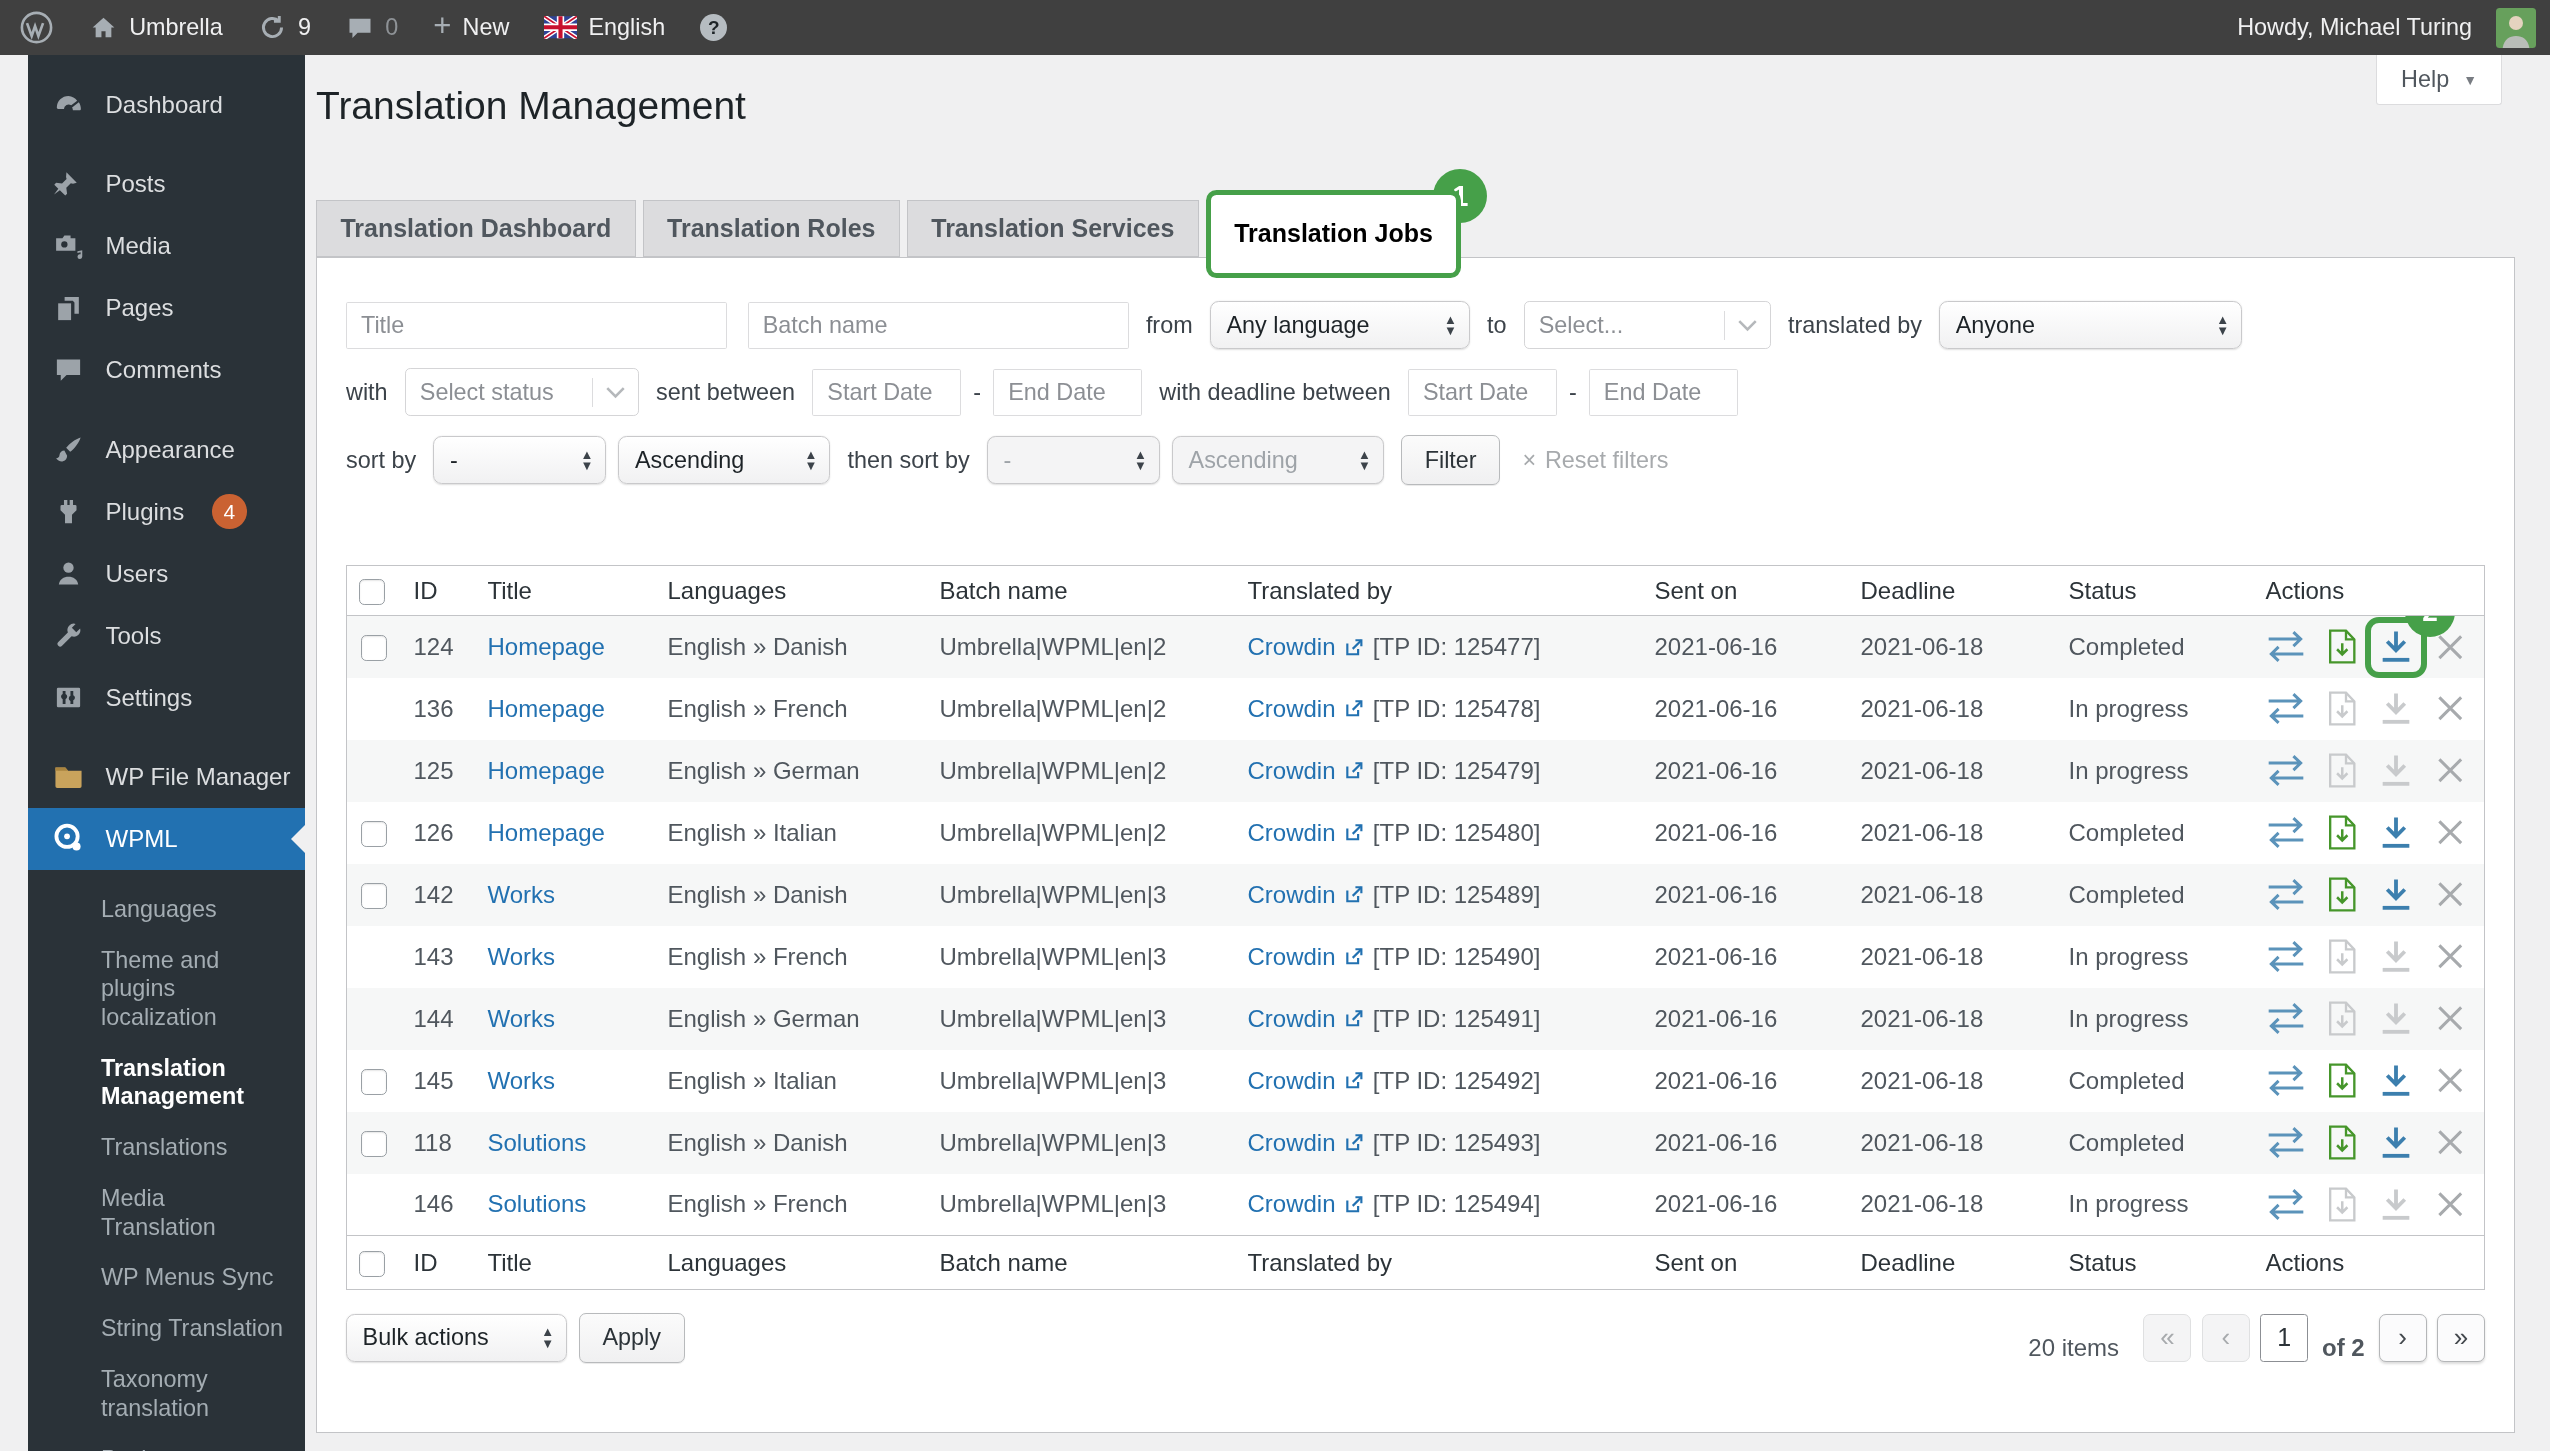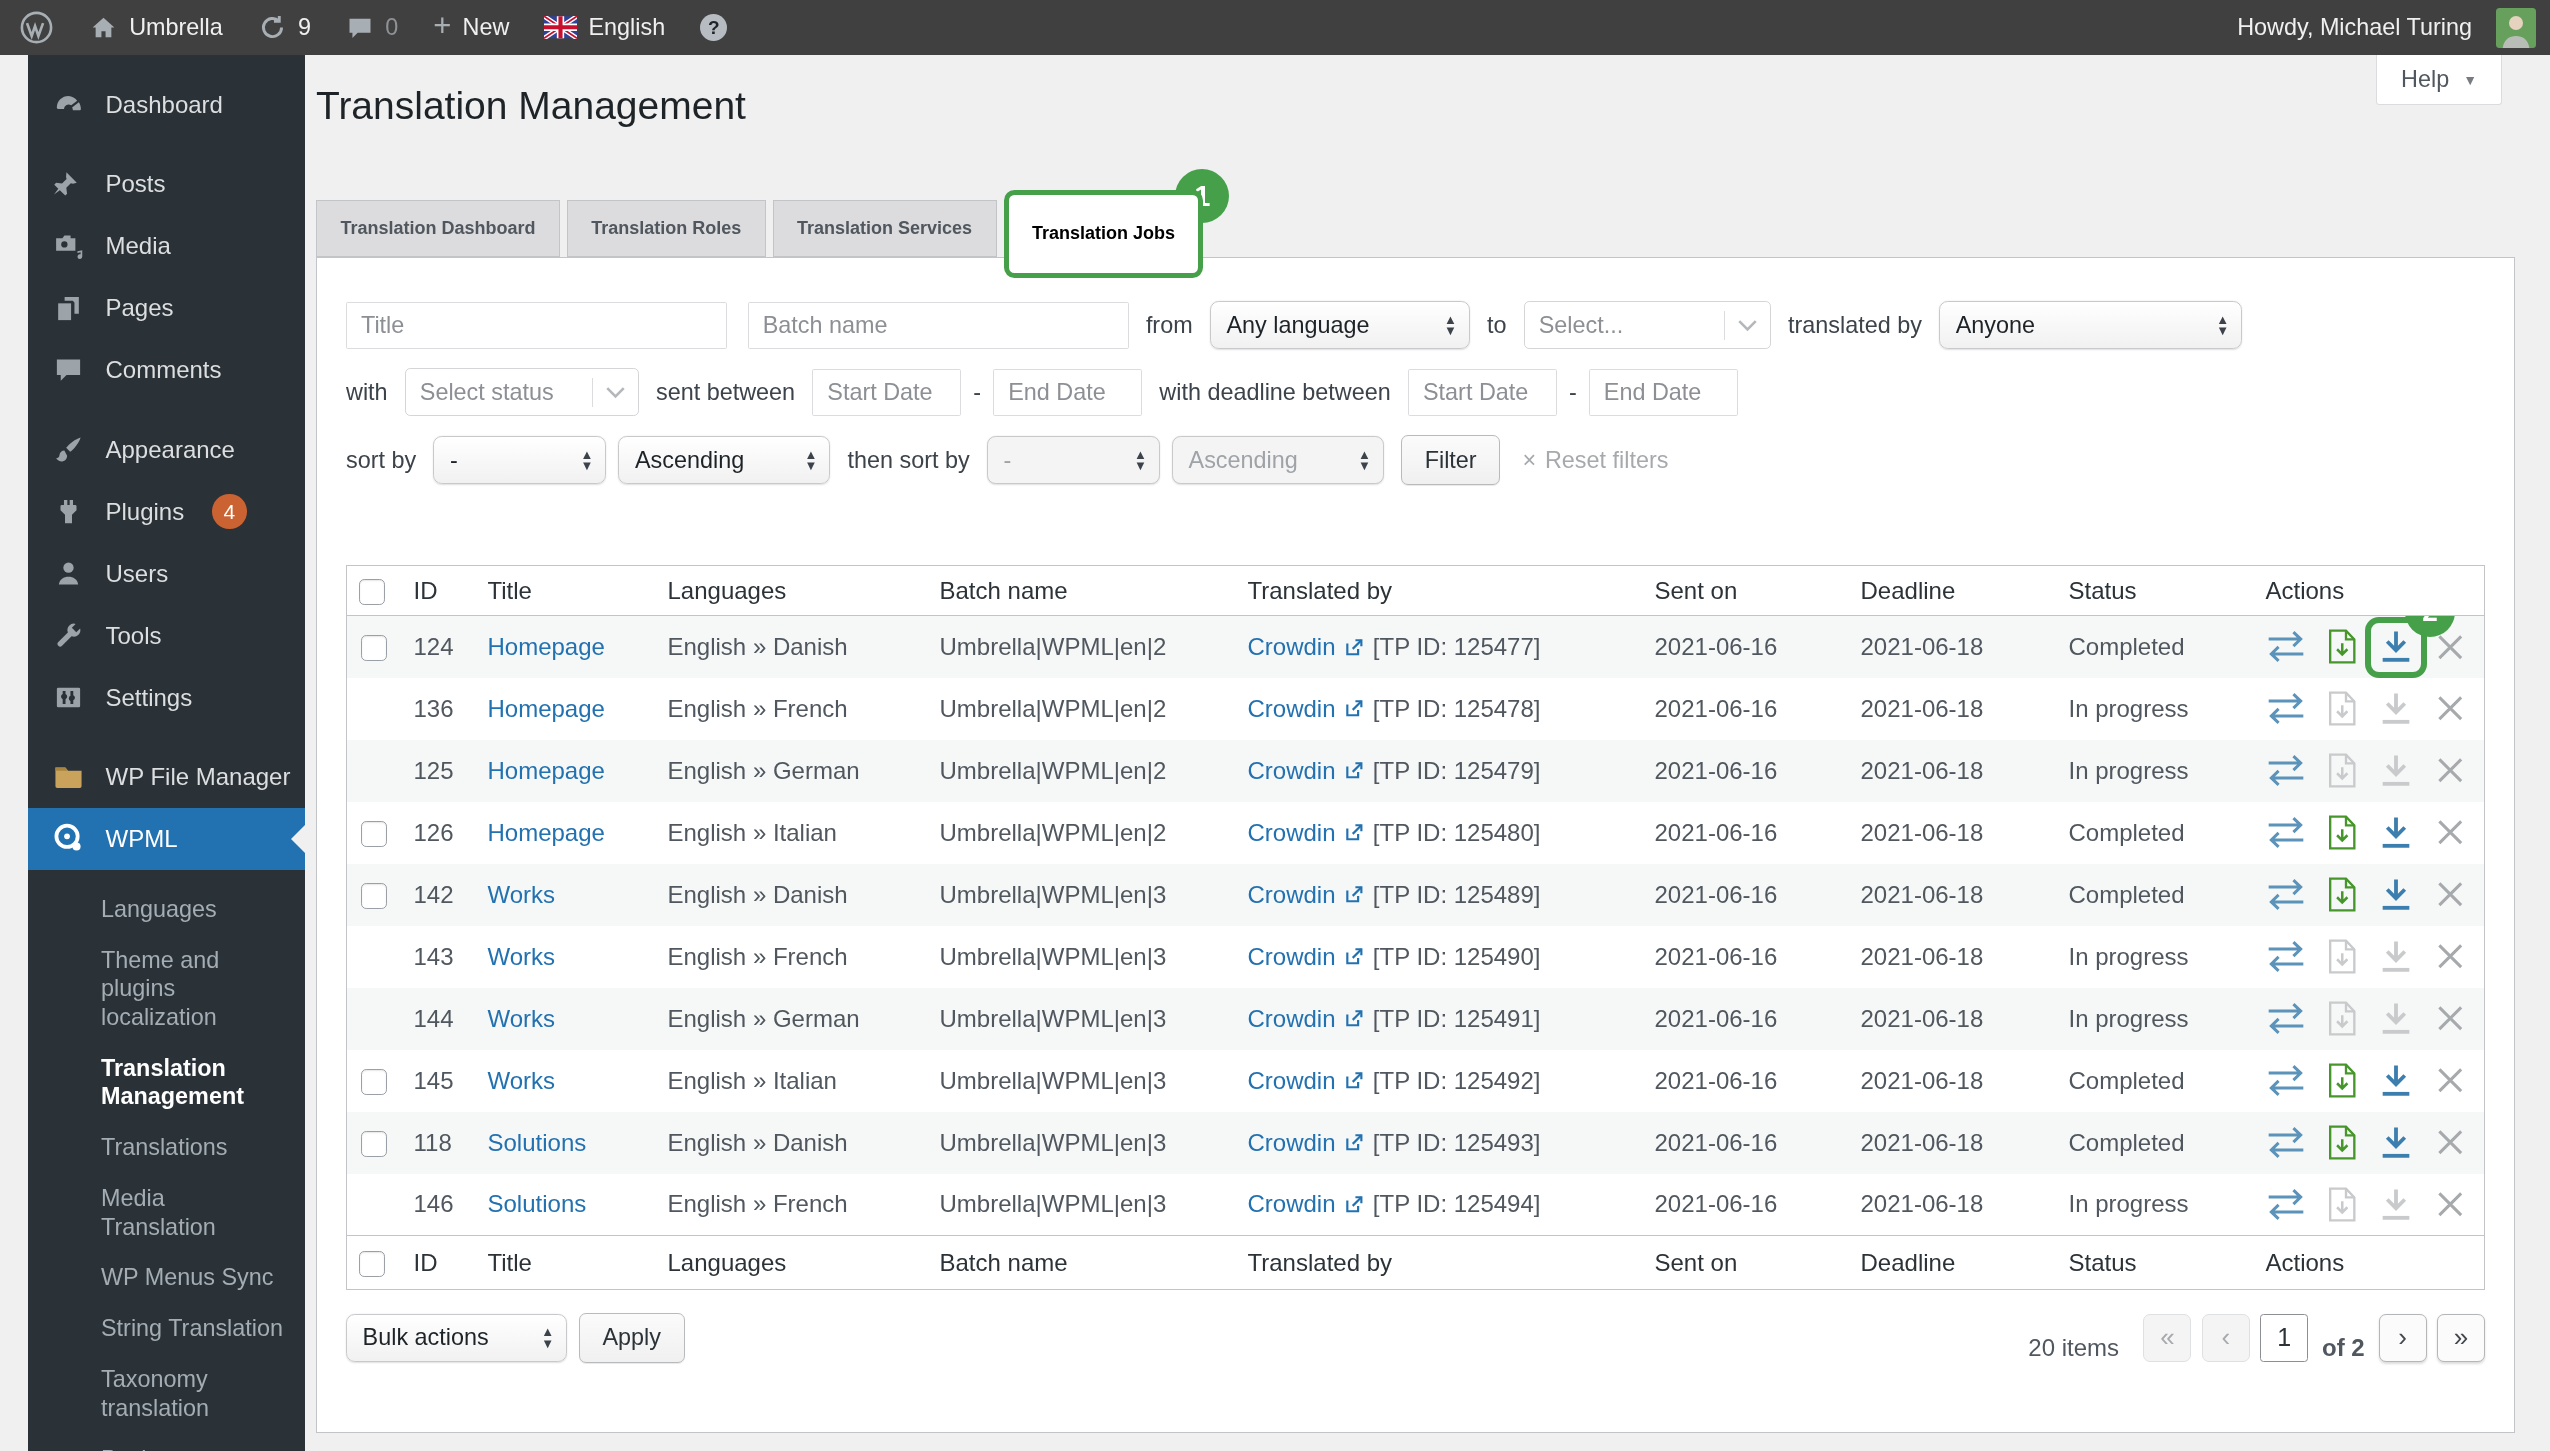--- a/index.html
+++ b/index.html
@@ -42,21 +42,21 @@
   .help-btn { position:absolute; top:0; right:48px; height:50px; background:#fff;
     border:0.9px solid #dcdcde; border-top:none; border-radius:0 0 3.5px 3.5px; display:flex;
     align-items:center; gap:14px; padding:13px 24px; font-size:23.4px; color:#50575e; cursor:pointer; }
   .help-caret { font-size:14px; color:#787c82; }
   .page-title { position:absolute; left:39px; top:29px; font-size:39px; font-weight:500; color:#1d2327; }
 
   
   .tabs { position:absolute; left:39px; top:145px; height:57px; display:flex; gap:7px; z-index:5; align-items:flex-start; }
   .tabwrap { position:relative; }
   .tab { height:57px; padding:0 23.4px; background:#dcdcde; border:0.9px solid #c3c4c7; display:flex;
-    align-items:center; font-size:18px; font-weight:600; color:#50575e; cursor:pointer; text-decoration:none; }
+    align-items:center; font-size:25px; font-weight:600; color:#50575e; cursor:pointer; text-decoration:none; }
   .tab.active { position:relative; z-index:2; top:-10.4px; height:88px; background:#fff;
     border:5.2px solid #46a049; border-radius:10.4px; color:#000; font-weight:700; }
   .tab-badge { position:absolute; top:-31px; right:-26px; width:54px; height:54px; border-radius:50%;
     background:#46a049; color:#fff; font-size:29px; font-weight:700; display:flex; align-items:center;
     justify-content:center; z-index:1; }
 
   
   .panel { position:absolute; left:39px; right:35px; top:202px; bottom:19px; background:#fff;
     border:0.9px solid #c3c4c7; padding:0 29px; overflow:hidden; }
 

